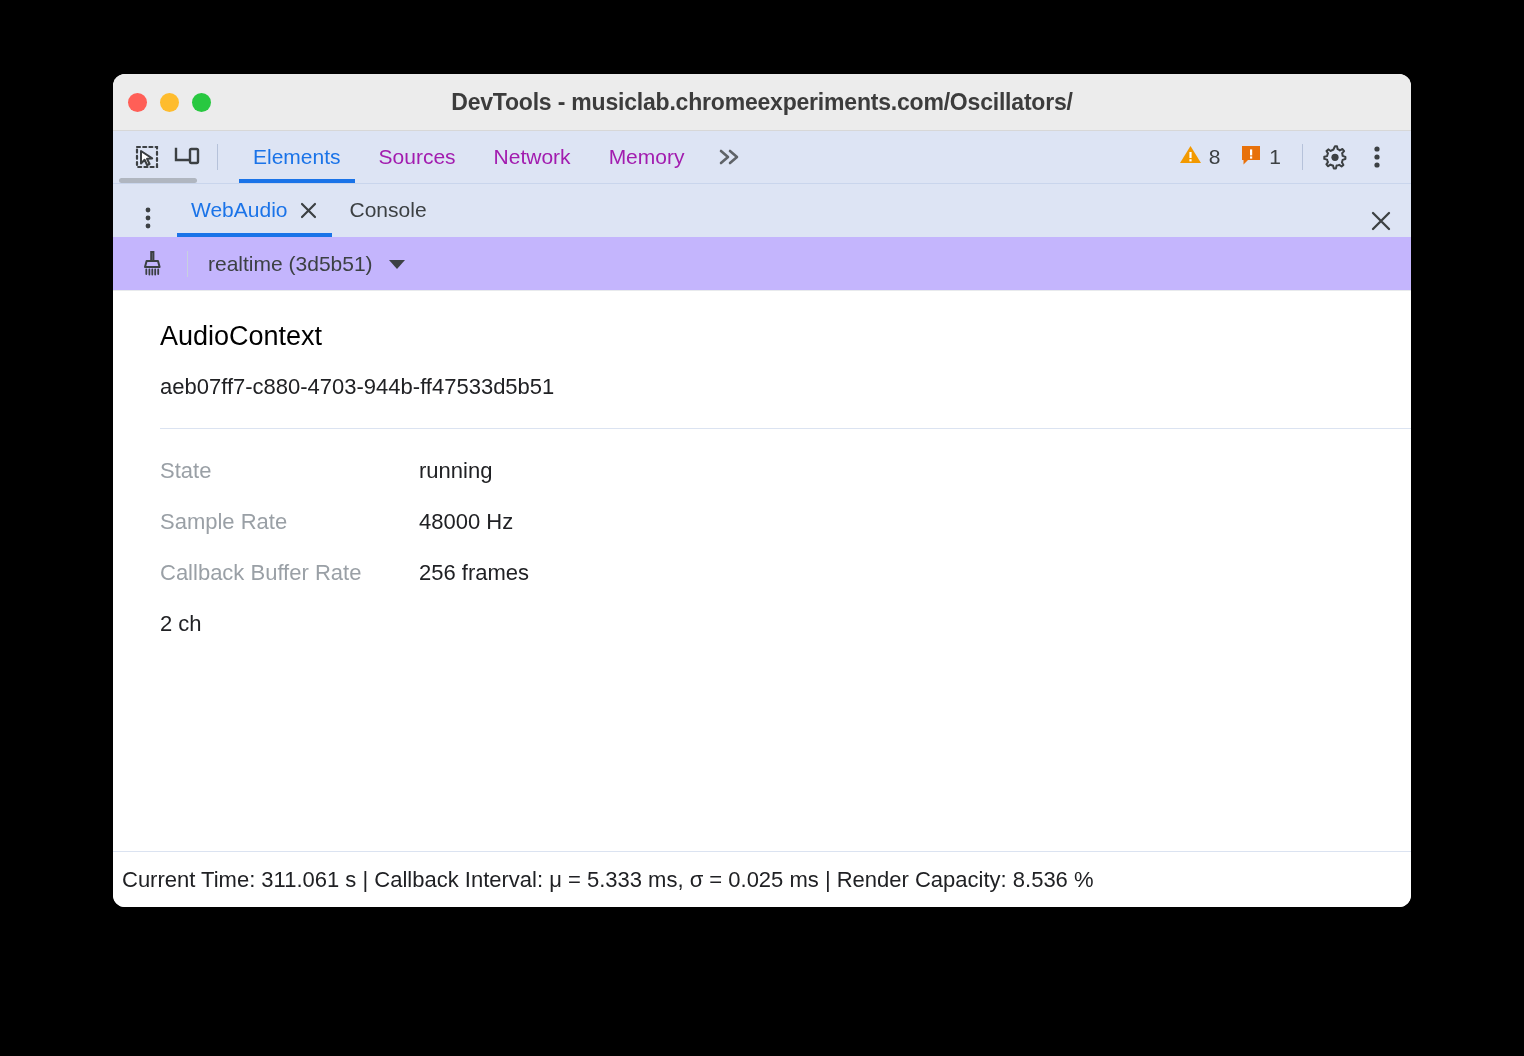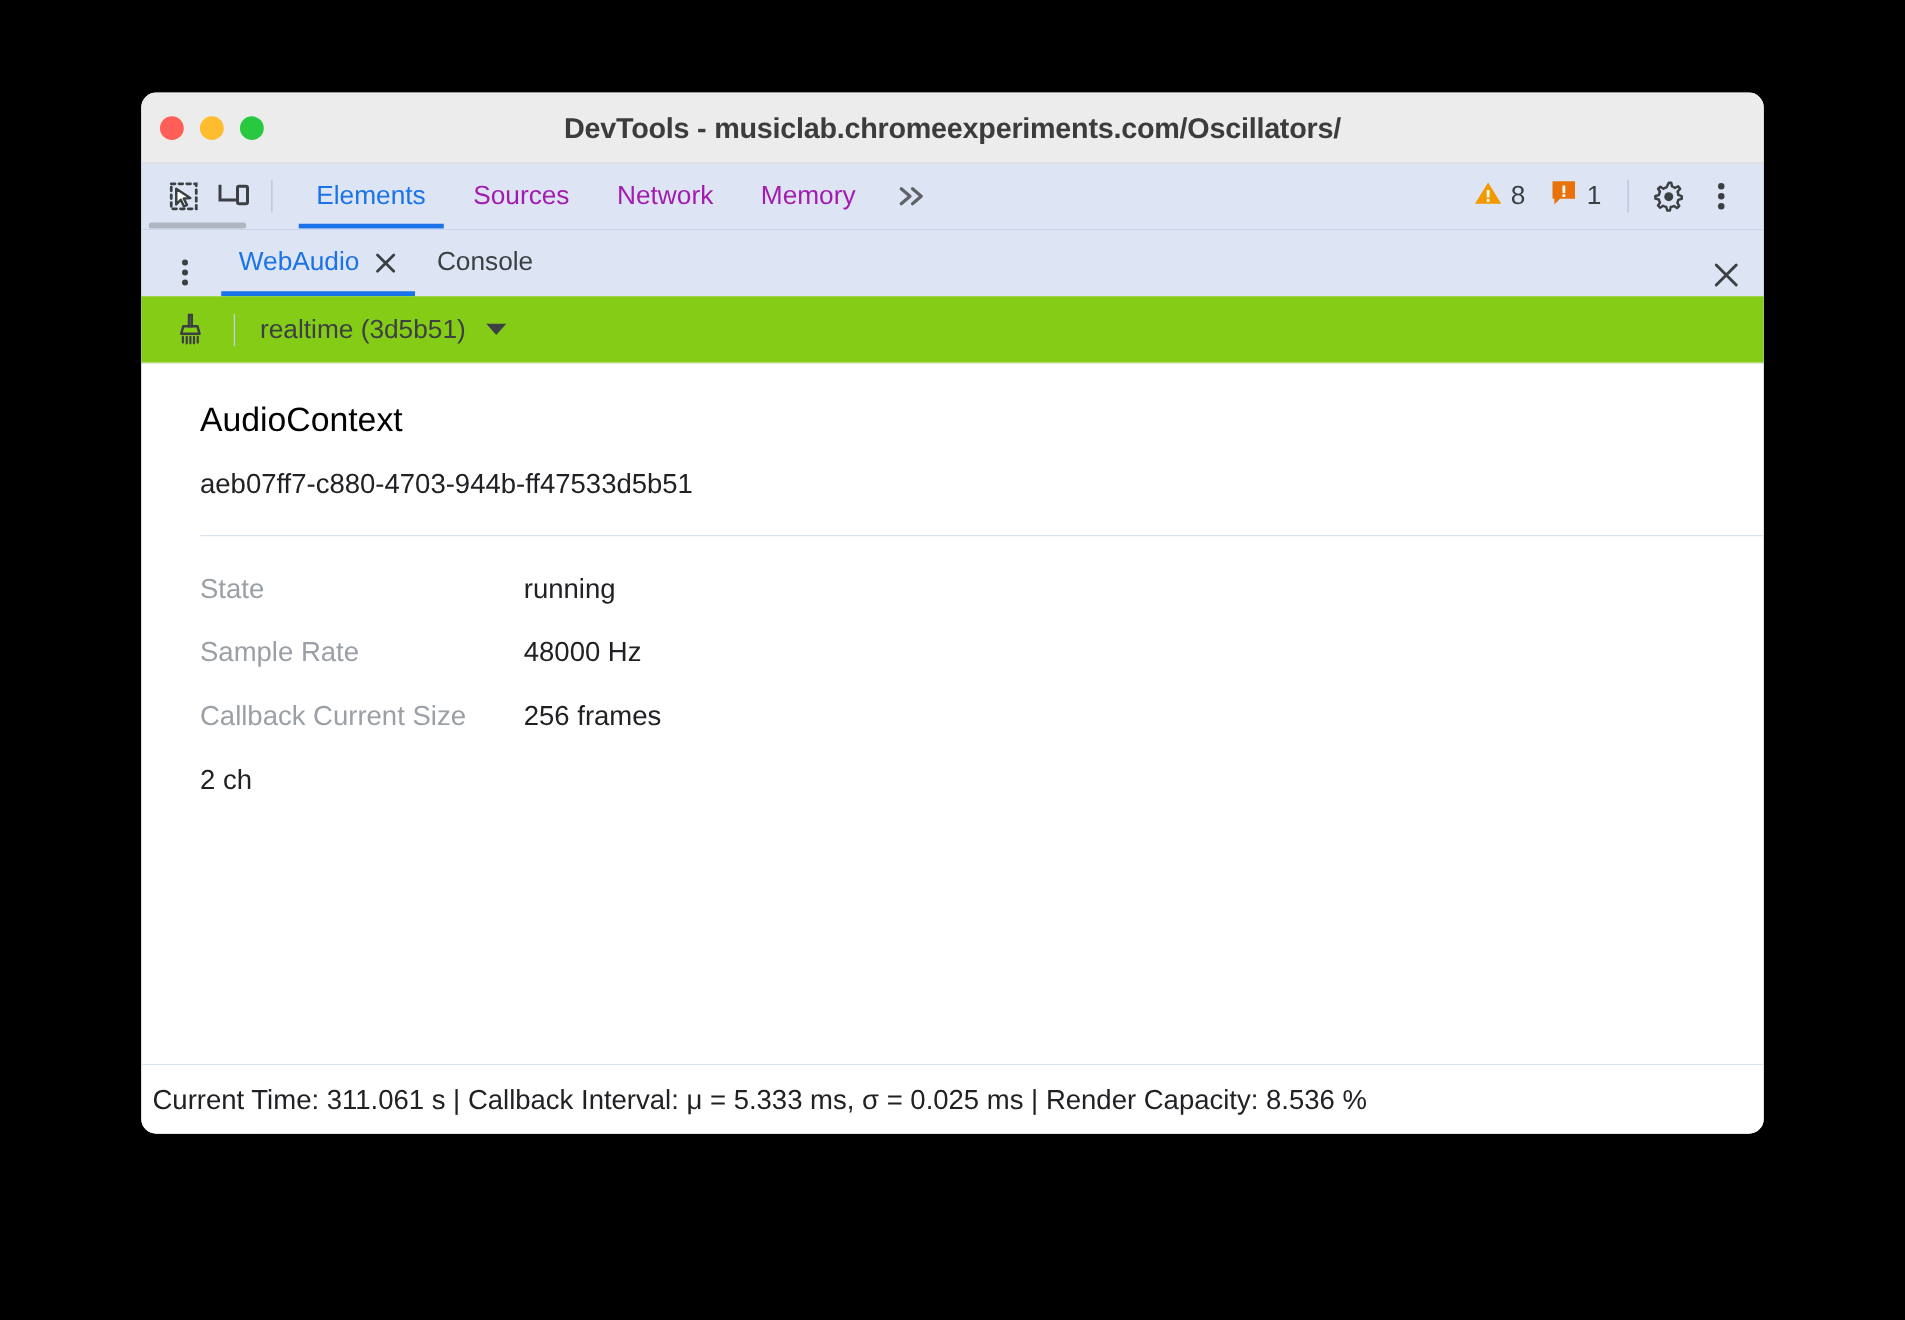--- a/index.html
+++ b/index.html
@@ -214,21 +214,21 @@
     padding-right: 18px;
     display: flex;
     align-items: center;
   }
 
   
   .paneltoolbar {
     position: relative;
     flex: 0 0 54px;
     height: 54px;
-    background: #84cc16;
+    background: #c4b5fd;
     display: flex;
     align-items: center;
     padding-left: 18px;
     box-sizing: border-box;
     border-bottom: 1px solid #e8eaed;
   }
   .broom-btn {
     width: 42px;
     height: 42px;
     display: flex;
@@ -465,21 +465,21 @@
         <div class="divider"></div>
       </div>
 
       <div class="props">
         <div class="prop-key">State</div>
         <div class="prop-val">running</div>
 
         <div class="prop-key">Sample Rate</div>
         <div class="prop-val">48000 Hz</div>
 
-        <div class="prop-key">Callback Current Size</div>
+        <div class="prop-key">Callback Buffer Rate</div>
         <div class="prop-val">256 frames</div>
 
         <div class="prop-val">2 ch</div>
       </div>
     </div>
 
     <div class="statusbar">
       <span>Current Time: 311.061 s  |  Callback Interval: μ = 5.333 ms, σ = 0.025 ms  |  Render Capacity: 8.536 %</span>
     </div>
 

